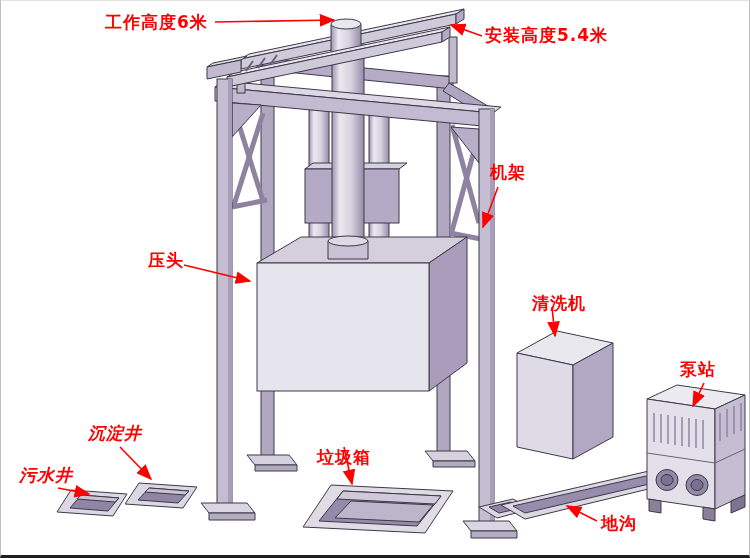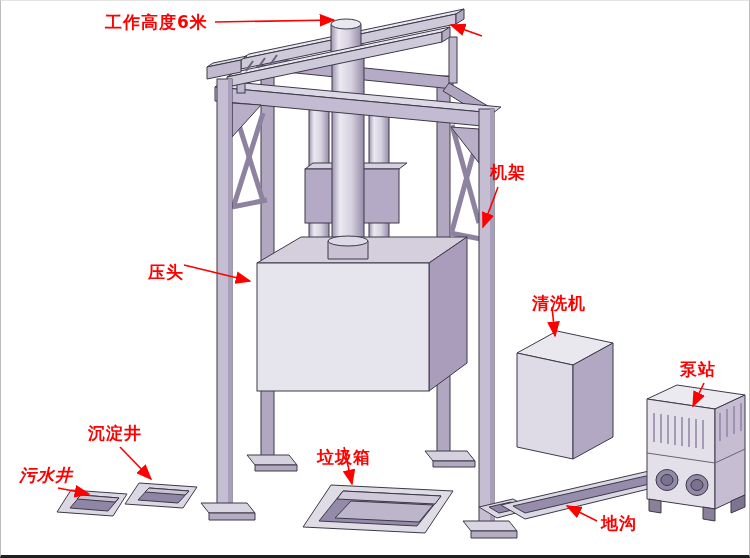--- a/index.html
+++ b/index.html
@@ -202,22 +202,23 @@
       <line x1="551" y1="306" x2="554" y2="335" marker-end="url(#ah)"></line>
       <line x1="703" y1="382" x2="692" y2="405" marker-end="url(#ah)"></line>
       <line x1="119" y1="446" x2="150" y2="478" marker-end="url(#ah)"></line>
       <line x1="57" y1="487" x2="88" y2="493" marker-end="url(#ah)"></line>
       <line x1="343" y1="446" x2="351" y2="483" marker-end="url(#ah)"></line>
       <line x1="596" y1="520" x2="566" y2="505" marker-end="url(#ah)"></line>
     </g>
   </svg>
 
   <div class="anno" style="left:104px;top:12px;">工作高度6米</div>
+  <div class="anno" style="left:484px;top:25px;">安装高度5.4米</div>
   <div class="anno" style="left:489px;top:162px;">机架</div>
-  <div class="anno" style="left:147px;top:250px;margin-top:12px;">压头</div>
+  <div class="anno" style="left:147px;top:250px;">压头</div>
   <div class="anno" style="left:531px;top:293px;">清洗机</div>
   <div class="anno" style="left:679px;top:359px;">泵站</div>
-  <div class="anno" style="left:87px;top:423px;">沉淀井</div>
+  <div class="anno" style="left:87px;top:423px;font-style:italic;">沉淀井</div>
   <div class="anno" style="left:18px;top:465px;font-style:italic;">污水井</div>
   <div class="anno" style="left:316px;top:447px;">垃圾箱</div>
   <div class="anno" style="left:600px;top:513px;">地沟</div>
 
 </div>
 
 </body></html>

